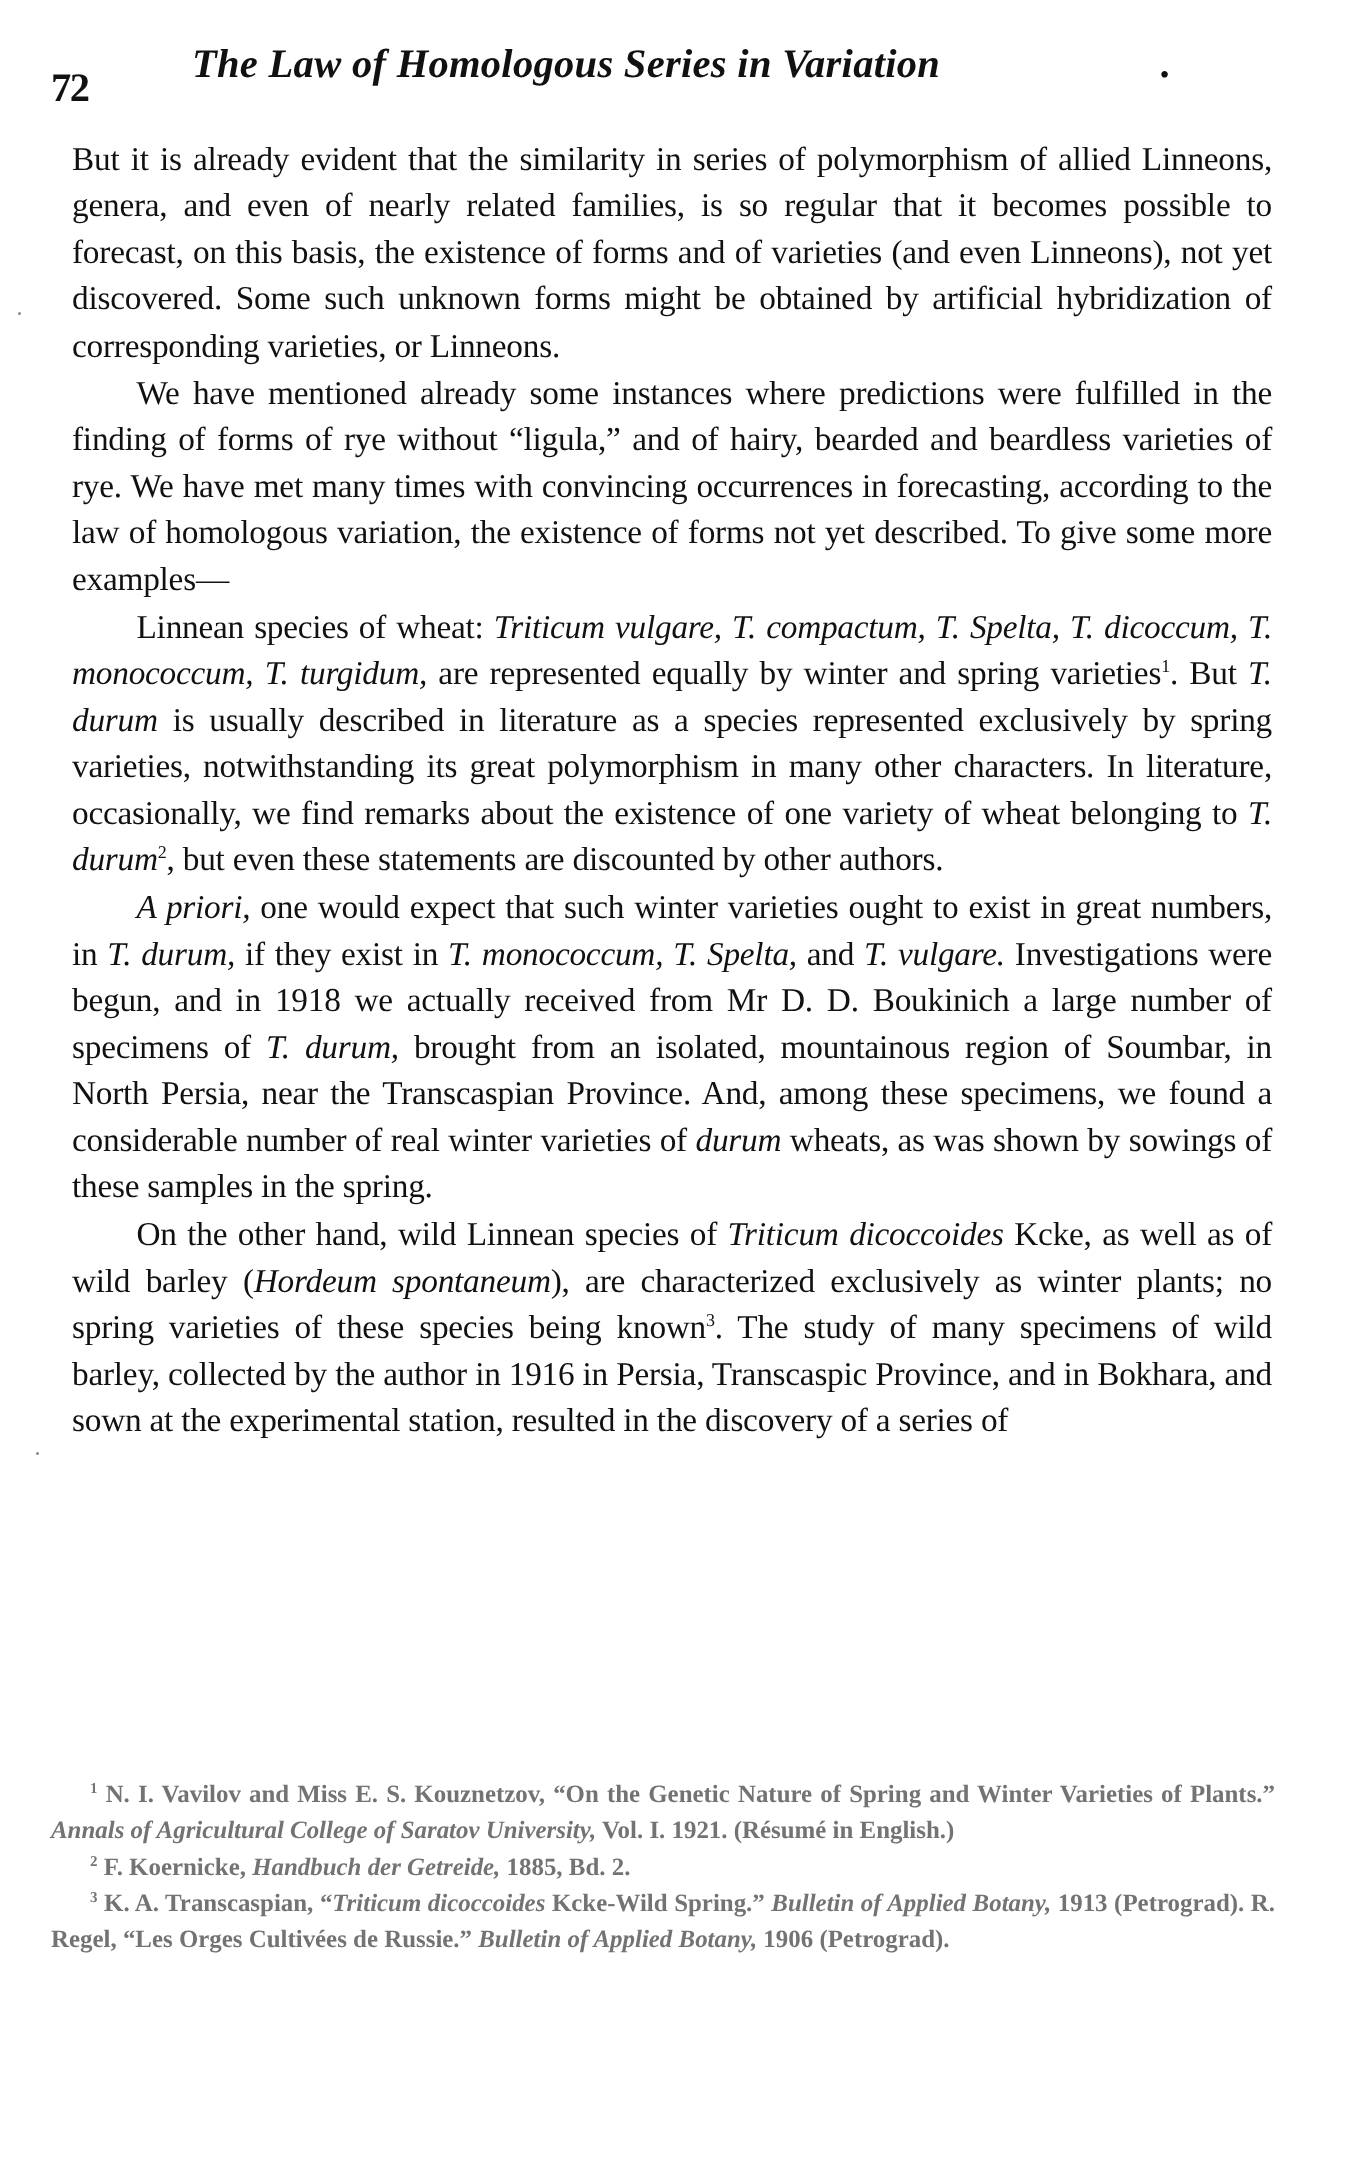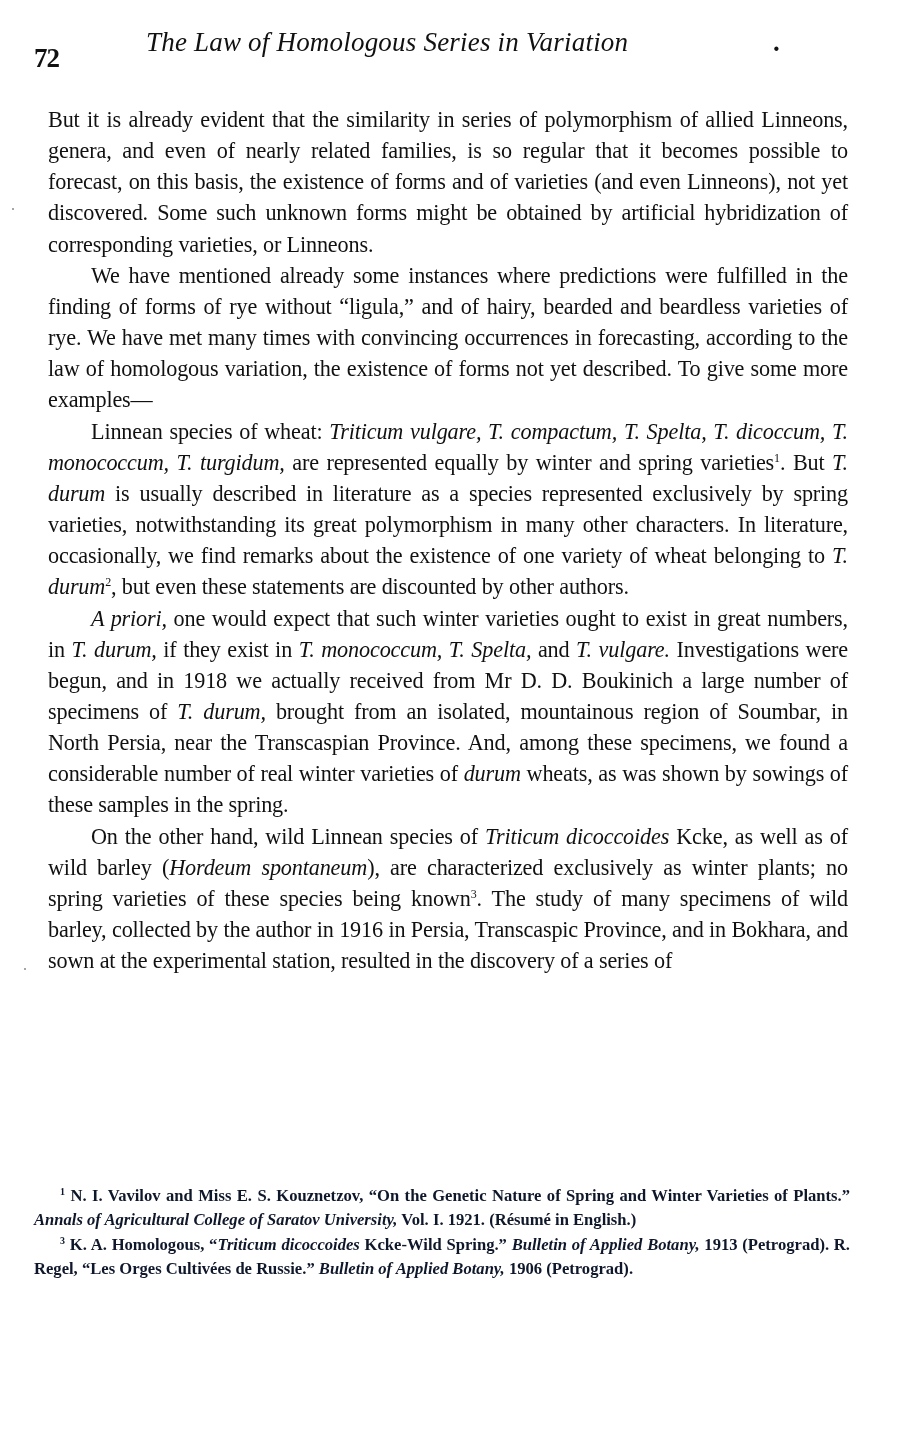--- a/index.html
+++ b/index.html
@@ -6,37 +6,37 @@
   body {
     width: 900px; height: 1447px; position: relative; overflow: hidden;
     font-family: "Liberation Serif", "DejaVu Serif", serif;
     color: #111111;
   }
   .page-header {
     position: absolute; top: 22px; left: 34px; width: 820px; height: 40px;
     font-size: 27px; line-height: 40px;
   }
   .page-number { position: absolute; left: 0; top: 0; font-weight: bold; letter-spacing: -1px; margin-top: 16px; }
-  .running-title { position: absolute; left: 112px; top: 0; font-style: italic; font-weight: normal; letter-spacing: 0.2px; }
+  .running-title { position: absolute; left: 94px; top: 0; font-style: italic; font-weight: bold; letter-spacing: 0.2px; }
   .header-dot { position: absolute; left: 739px; top: 0; font-weight: bold; }
 
   .body-text {
-    position: absolute; top: 104px; left: 48px; width: 800px;
+    position: absolute; top: 90px; left: 48px; width: 800px;
     font-size: 22.2px; line-height: 31.15px; text-align: justify;
     letter-spacing: -0.15px;
   }
   .body-text p { margin: 0; text-indent: 0; hyphens: none; }
   .body-text p.indent { text-indent: 43px; }
   .body-text i { font-style: italic; }
   sup { font-size: 12px; line-height: 0; vertical-align: 8px; }
 
   .footnotes {
     position: absolute; top: 1184px; left: 34px; width: 816px;
     font-size: 16.6px; line-height: 24.3px; text-align: justify;
-    font-weight: bold; color: #0f172a;
+    font-weight: bold; color: #737373;
   }
   .footnotes p { margin: 0; text-indent: 26px; }
   .footnotes i { font-style: italic; }
   .footnotes sup { font-size: 10px; vertical-align: 6px; }
   .stray-mark { position: absolute; width: 2px; height: 2px; background: #888; border-radius: 1px; }
 </style>
 </head>
 <body>
 
 <div class="page-header">
@@ -48,17 +48,18 @@
 <div class="body-text">
   <p><span>But it is already evident that the similarity in series of polymorphism of allied Linneons, genera, and even of nearly related families, is so regular that it becomes possible to forecast, on this basis, the existence of forms and of varieties (and even Linneons), not yet discovered. Some such unknown forms might be obtained by artificial hybridization of corresponding varieties, or Linneons.</span></p>
   <p class="indent"><span>We have mentioned already some instances where predictions were fulfilled in the finding of forms of rye without “ligula,” and of hairy, bearded and beardless varieties of rye. We have met many times with convincing occurrences in forecasting, according to the law of homologous variation, the existence of forms not yet described. To give some more examples—</span></p>
   <p class="indent"><span>Linnean species of wheat: </span><i>Triticum vulgare, T. compactum, T. Spelta, T. dicoccum, T. monococcum, T. turgidum,</i><span> are represented equally by winter and spring varieties</span><sup>1</sup><span>. But </span><i>T. durum</i><span> is usually described in literature as a species represented exclusively by spring varieties, notwithstanding its great polymorphism in many other characters. In literature, occasionally, we find remarks about the existence of one variety of wheat belonging to </span><i>T. durum</i><sup>2</sup><span>, but even these statements are discounted by other authors.</span></p>
   <p class="indent"><i>A priori,</i><span> one would expect that such winter varieties ought to exist in great numbers, in </span><i>T. durum,</i><span> if they exist in </span><i>T. monococcum, T. Spelta,</i><span> and </span><i>T. vulgare.</i><span> Investigations were begun, and in 1918 we actually received from Mr D. D. Boukinich a large number of specimens of </span><i>T. durum,</i><span> brought from an isolated, mountainous region of Soumbar, in North Persia, near the Transcaspian Province. And, among these specimens, we found a considerable number of real winter varieties of </span><i>durum</i><span> wheats, as was shown by sowings of these samples in the spring.</span></p>
   <p class="indent"><span>On the other hand, wild Linnean species of </span><i>Triticum dicoccoides</i><span> Kcke, as well as of wild barley (</span><i>Hordeum spontaneum</i><span>), are characterized exclusively as winter plants; no spring varieties of these species being known</span><sup>3</sup><span>. The study of many specimens of wild barley, collected by the author in 1916 in Persia, Transcaspic Province, and in Bokhara, and sown at the experimental station, resulted in the discovery of a series of</span></p>
 </div>
 
 <div class="footnotes">
   <p><sup>1</sup><span> N. I. Vavilov and Miss E. S. Kouznetzov, “On the Genetic Nature of Spring and Winter Varieties of Plants.” </span><i>Annals of Agricultural College of Saratov University,</i><span> Vol. I. 1921. (Résumé in English.)</span></p>
-  <p><sup>3</sup><span> K. A. Homologous, “</span><i>Triticum dicoccoides</i><span> Kcke-Wild Spring.” </span><i>Bulletin of Applied Botany,</i><span> 1913 (Petrograd). R. Regel, “Les Orges Cultivées de Russie.” </span><i>Bulletin of Applied Botany,</i><span> 1906 (Petrograd).</span></p>
+  <p><sup>2</sup><span> F. Koernicke, </span><i>Handbuch der Getreide,</i><span> 1885, Bd. 2.</span></p>
+  <p><sup>3</sup><span> K. A. Transcaspian, “</span><i>Triticum dicoccoides</i><span> Kcke-Wild Spring.” </span><i>Bulletin of Applied Botany,</i><span> 1913 (Petrograd). R. Regel, “Les Orges Cultivées de Russie.” </span><i>Bulletin of Applied Botany,</i><span> 1906 (Petrograd).</span></p>
 </div>
 
 <div class="stray-mark" style="left:12px; top:208px;"></div>
 <div class="stray-mark" style="left:24px; top:968px;"></div>
 
 </body></html>

